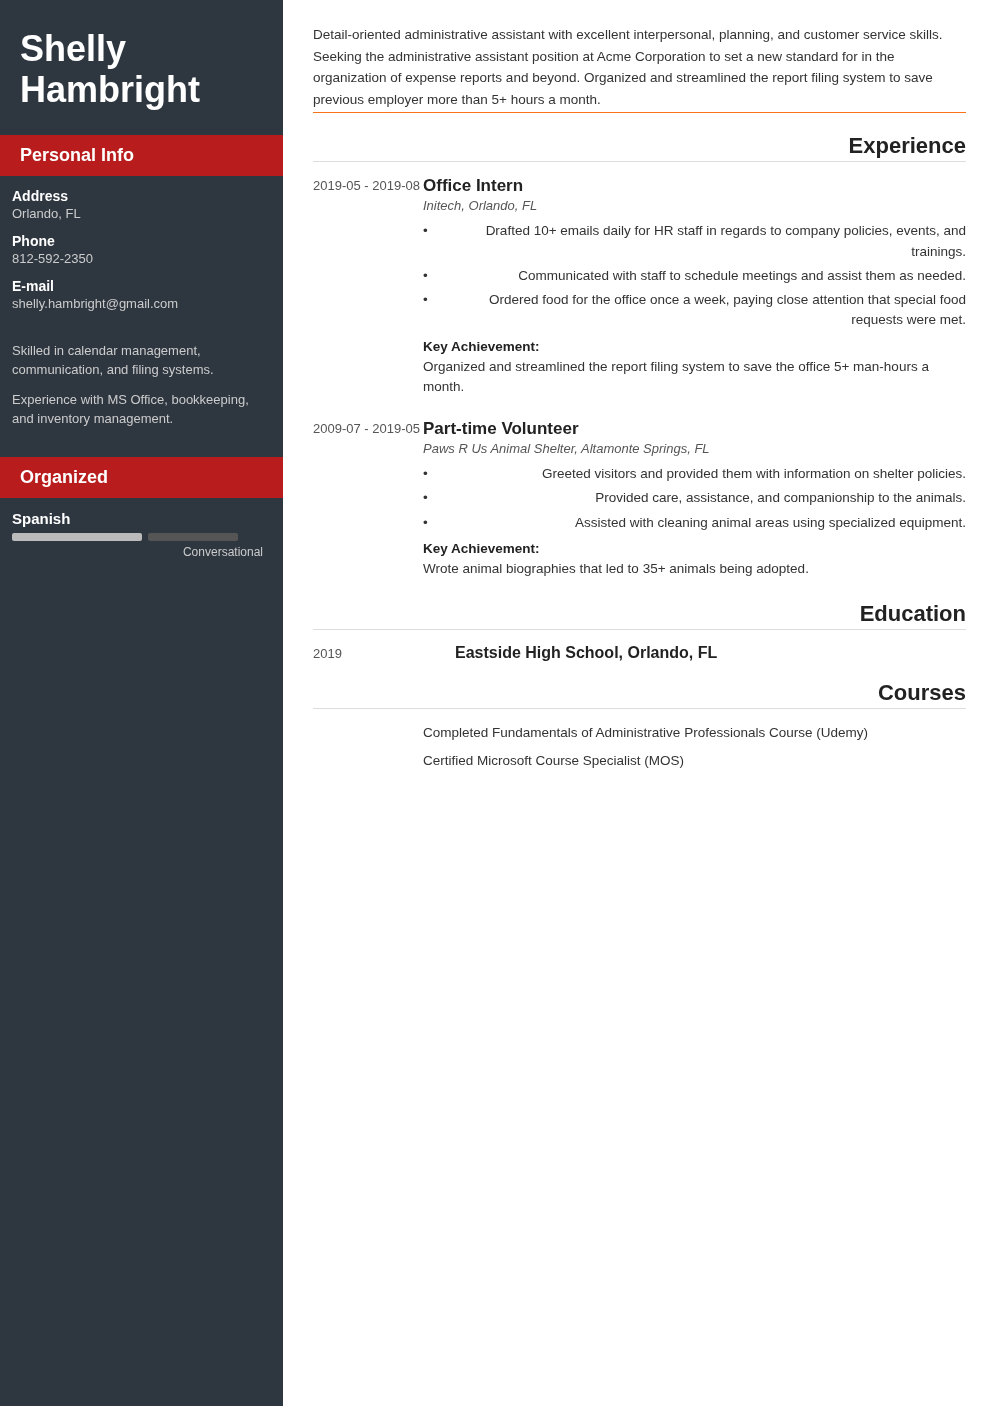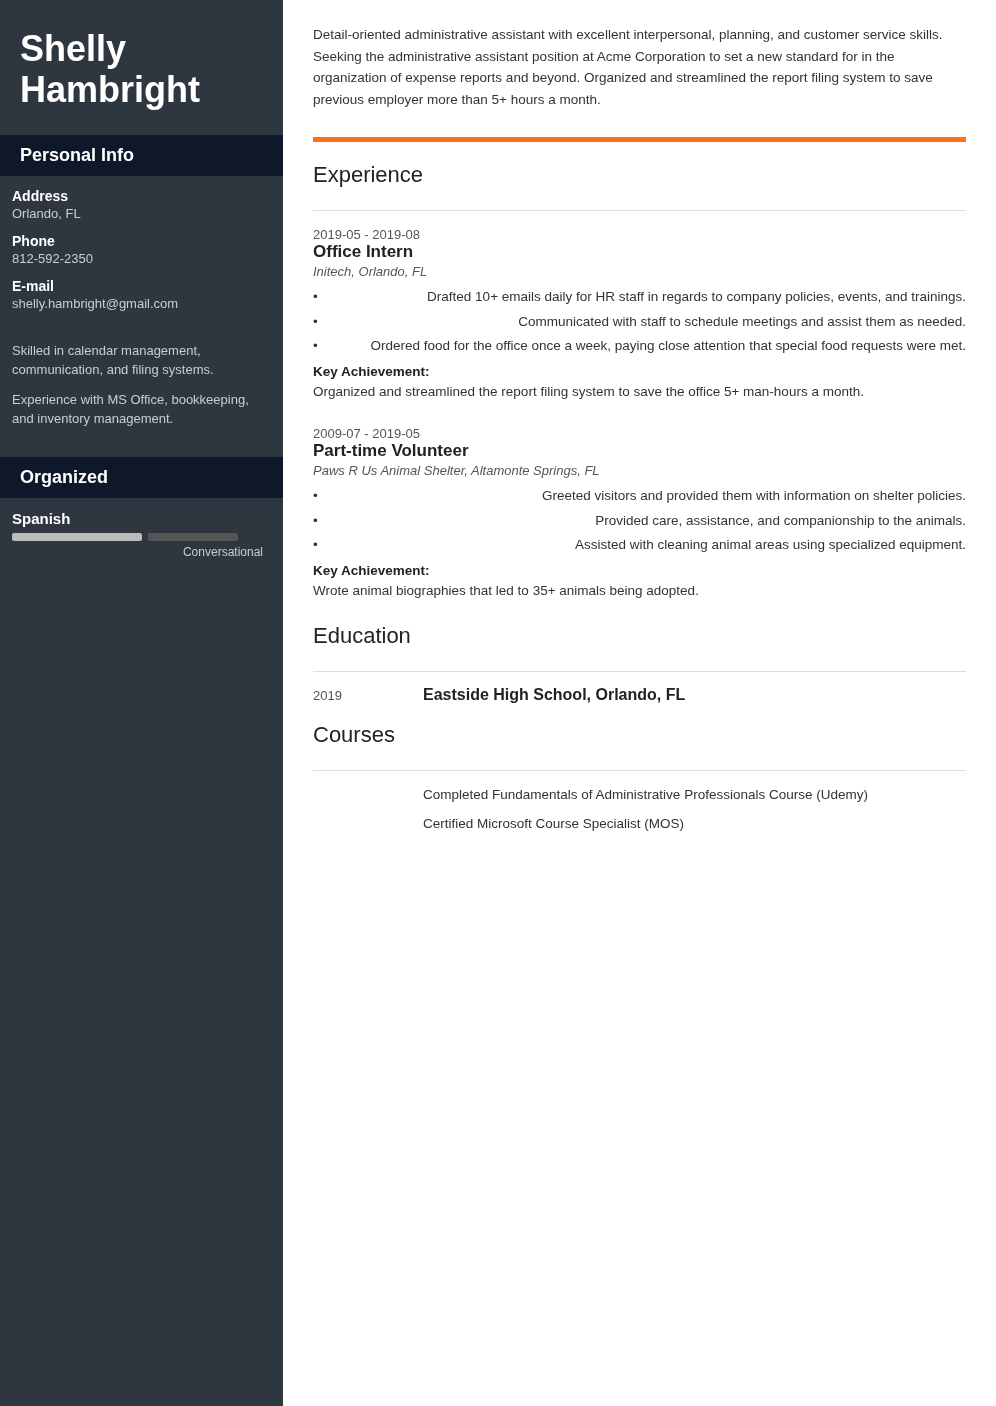--- a/index.html
+++ b/index.html
@@ -31,21 +31,21 @@
     .sidebar-name h1 {
       font-size: 36px;
       font-weight: 700;
       line-height: 1.15;
       color: #fff;
     }
     .sidebar-section {
       margin-top: 0;
     }
     .sidebar-section-header {
-      background: #0f172a;
+      background: #b91c1c;
       padding: 10px 20px;
       font-size: 18px;
       font-weight: 700;
       color: #fff;
       margin-bottom: 12px;
     }
     .sidebar-section-body {
       padding: 0 20px 18px 12px;
     }
     .sidebar-label {
@@ -100,38 +100,38 @@
     .main {
       flex: 1;
       padding: 24px 30px 30px 30px;
       background: #fff;
     }
     .summary-text {
       font-size: 13.5px;
       line-height: 1.6;
       color: #333;
       margin-bottom: 20px;
-      border-bottom: 5px solid #f97316;
-      padding-bottom: 27px;
+      border-bottom: 1px solid #f97316;
+      padding-bottom: 2px;
     }
     .section-title {
       font-size: 22px;
-      font-weight: 400;
+      font-weight: 700;
       color: #222;
       margin-bottom: 14px;
       border-bottom: 1px solid #ddd;
-      padding-bottom: 22px;
+      padding-bottom: 2px;
+      text-align: right;
     }
     .experience-section, .education-section, .courses-section {
       margin-bottom: 18px;
     }
     .exp-entry {
       display: flex;
       margin-bottom: 22px;
-      flex-direction: column;
     }
     .exp-dates {
       width: 110px;
       flex-shrink: 0;
       font-size: 13px;
       color: #555;
       padding-top: 2px;
     }
     .exp-content {
       flex: 1;
@@ -174,20 +174,21 @@
       margin-bottom: 3px;
     }
     .key-achievement-text {
       font-size: 13.5px;
       color: #333;
       line-height: 1.5;
     }
     .edu-entry {
       display: flex;
       margin-bottom: 10px;
+      gap: 32px;
     }
     .edu-year {
       width: 110px;
       flex-shrink: 0;
       font-size: 13px;
       color: #555;
       padding-top: 2px;
     }
     .edu-school {
       font-size: 16px;

